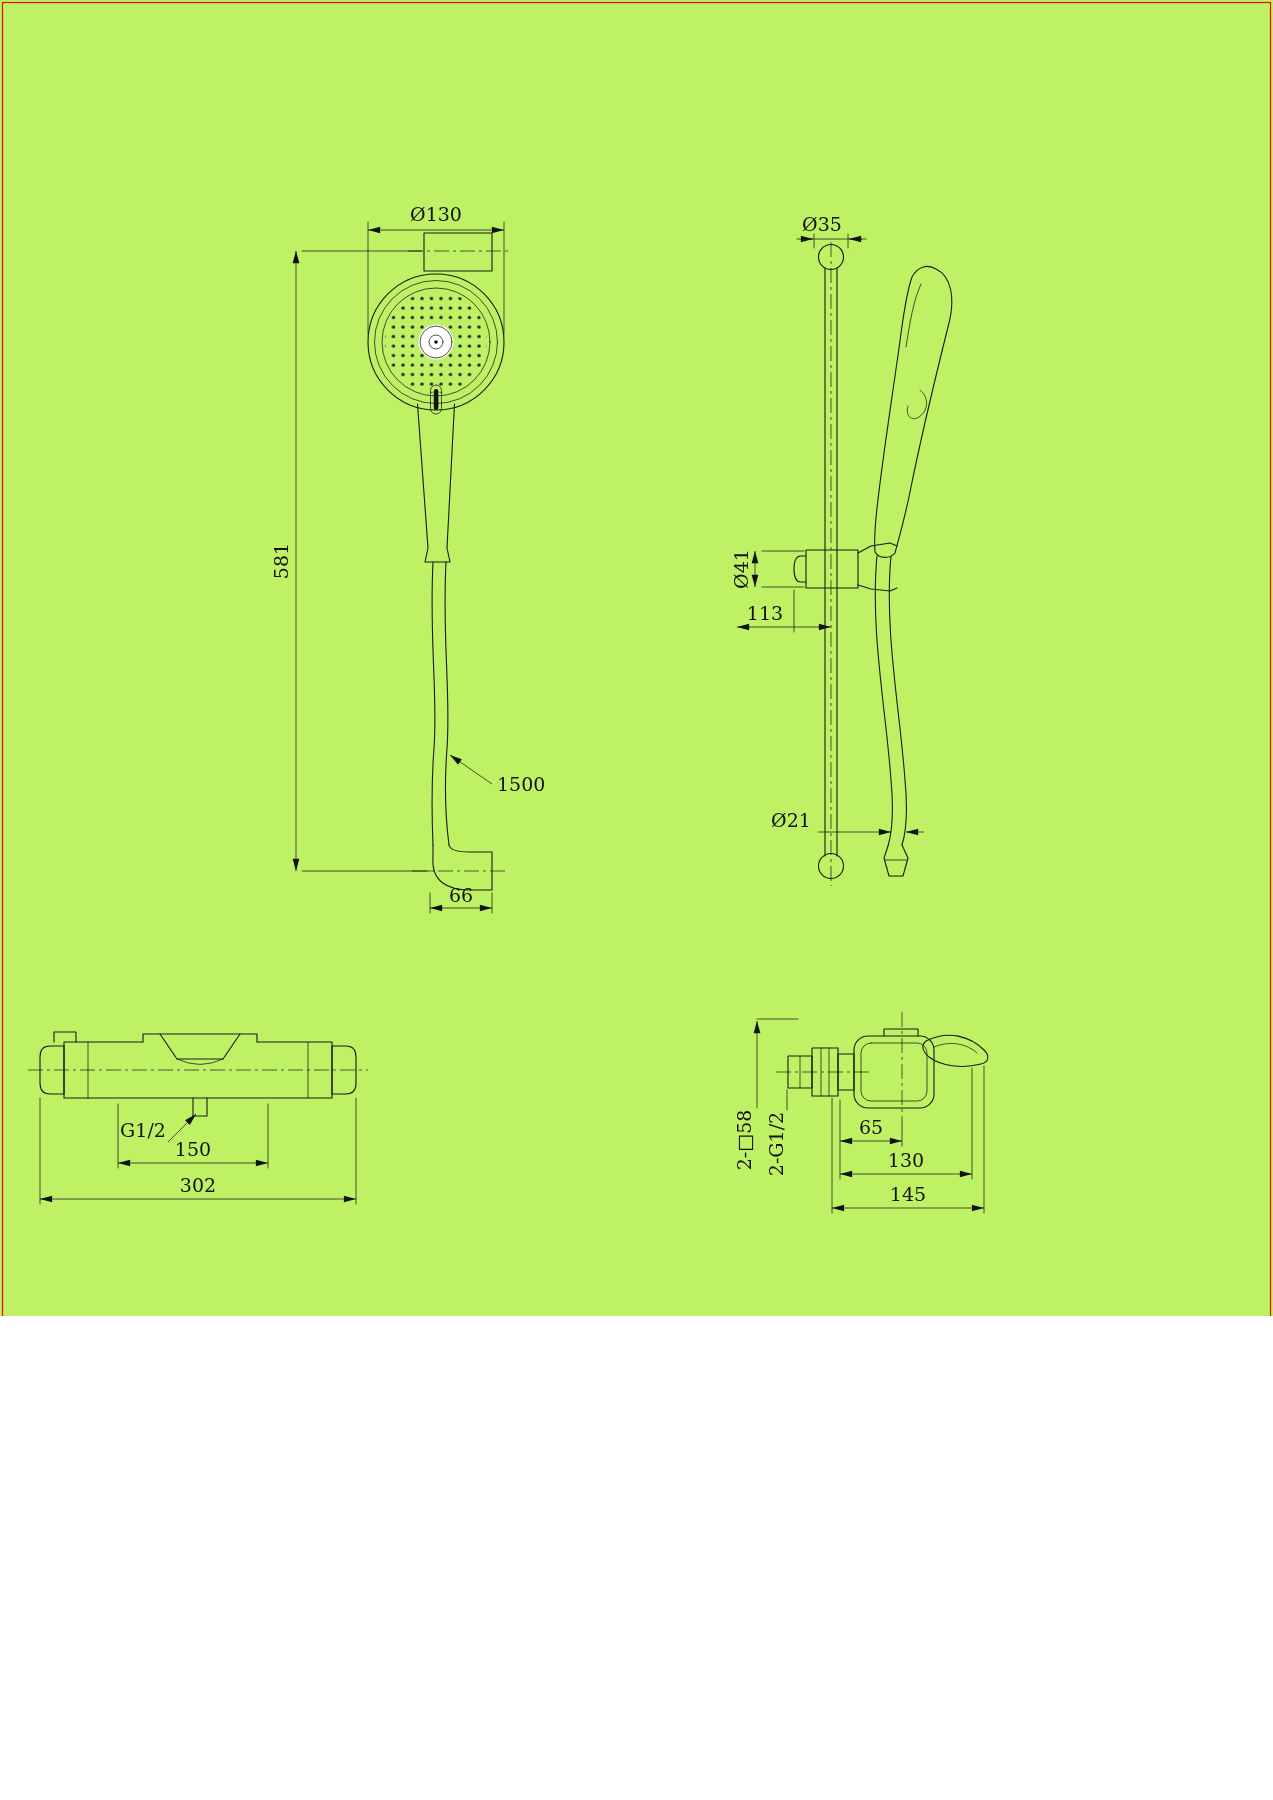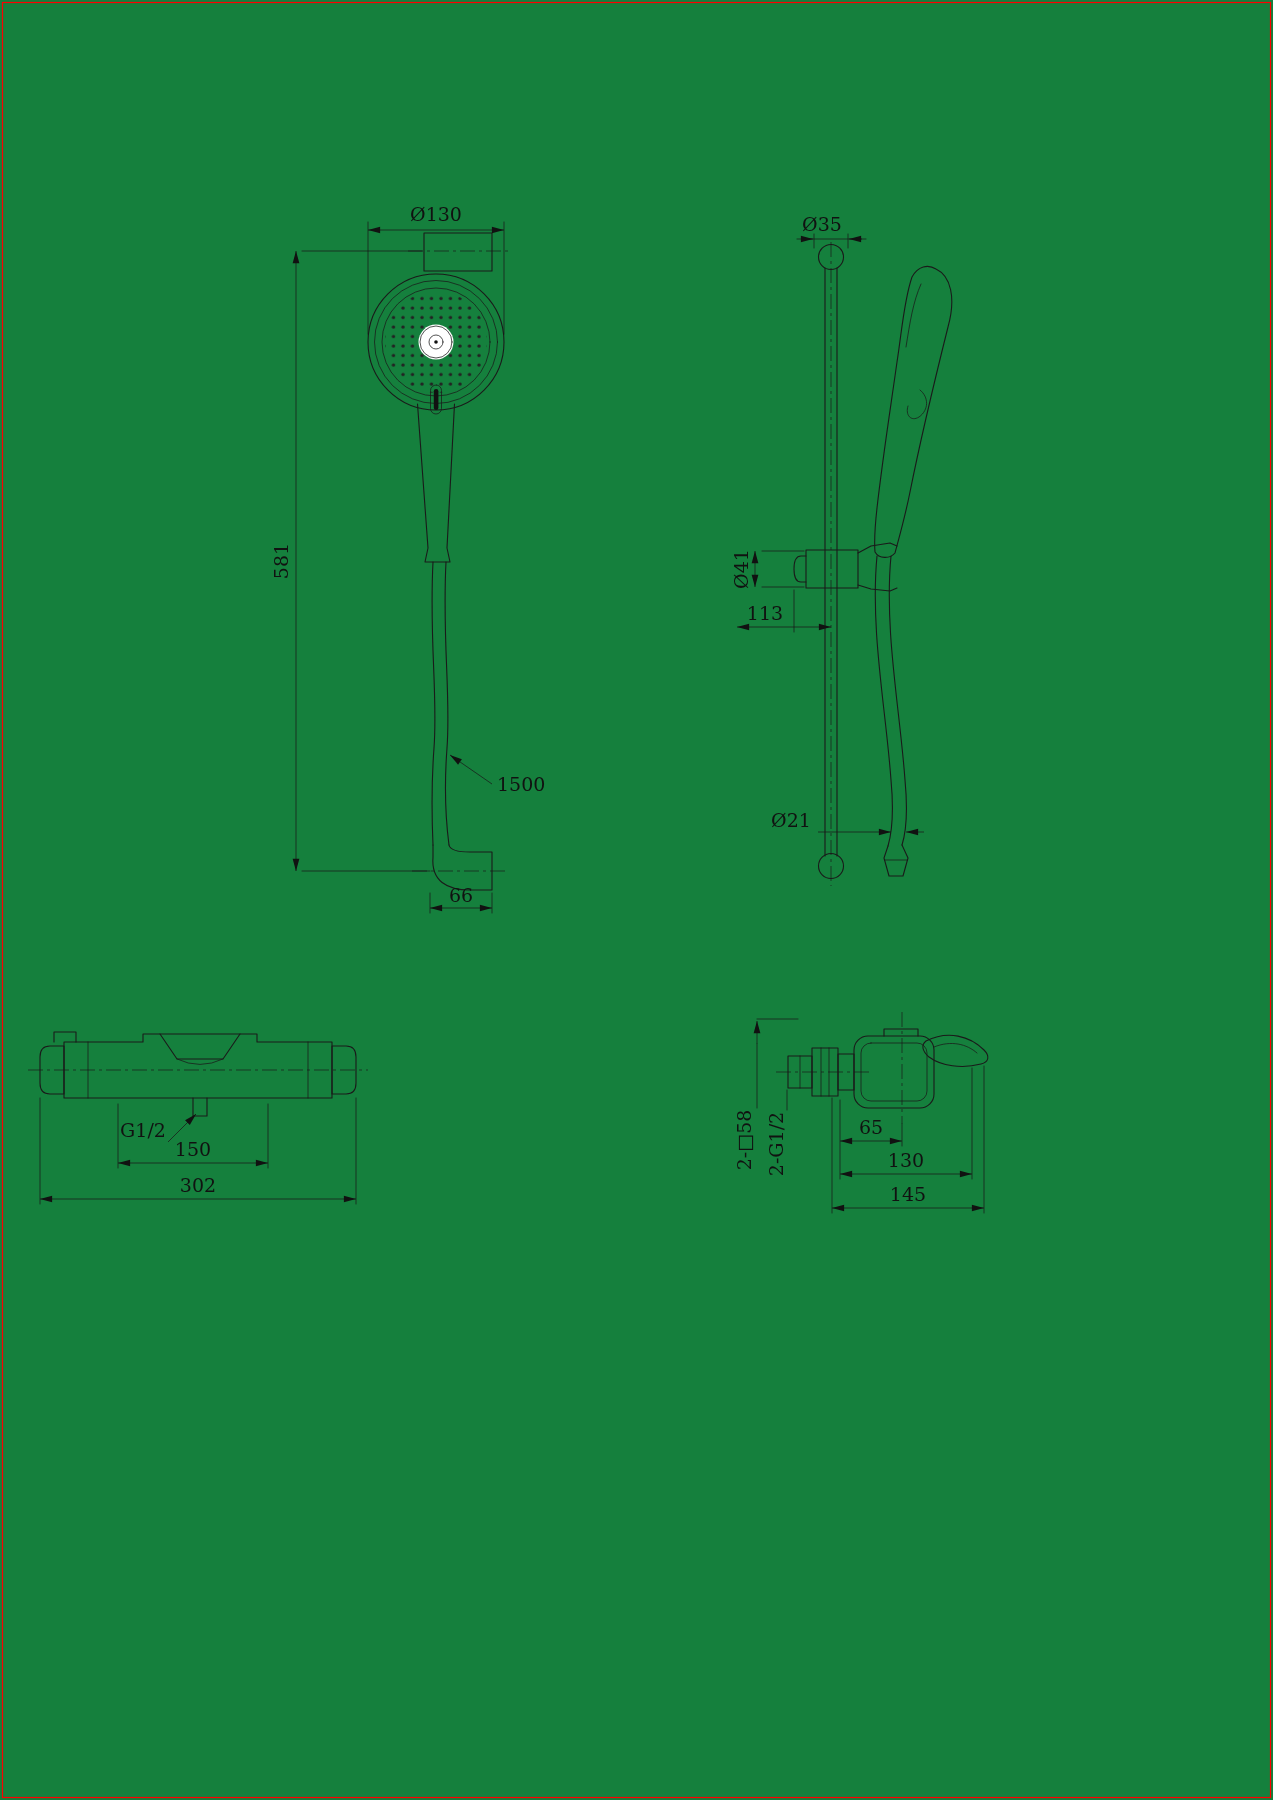--- a/index.html
+++ b/index.html
@@ -1,16 +1,16 @@
 <!DOCTYPE html>
 <html><head>
 <meta charset="utf-8">
 <style>
   html,body{margin:0;padding:0;background:#fff}
-  .page{position:relative;width:1273px;height:1800px;background:#15803d;overflow:hidden}
+  .page{position:relative;width:1273px;height:1316px;background:#bef264;overflow:hidden}
   svg{display:block}
   .ln{fill:none;stroke:#1a1a1a;stroke-width:1.1;stroke-linecap:round;stroke-linejoin:round}
   .thin{fill:none;stroke:#1a1a1a;stroke-width:.75;stroke-linecap:round}
   .cl{fill:none;stroke:#1a1a1a;stroke-width:.7;stroke-dasharray:15 4 3 4}
   .dim{fill:none;stroke:#1a1a1a;stroke-width:.75;marker-start:url(#arr);marker-end:url(#arr)}
   .dimE{fill:none;stroke:#1a1a1a;stroke-width:.75;marker-end:url(#arr)}
   .d{font-family:"DejaVu Serif","Liberation Serif",serif;font-size:19px;fill:#111}
 </style>
 </head>
 <body>

